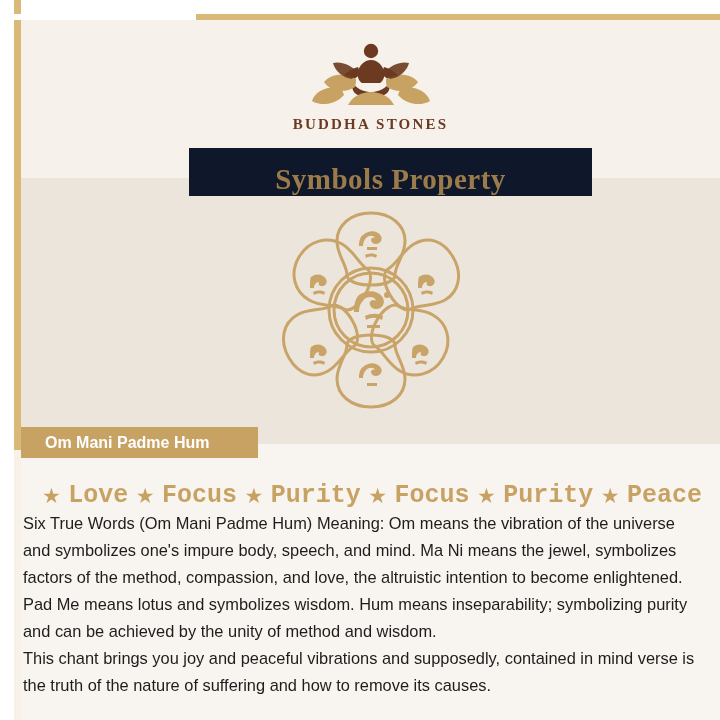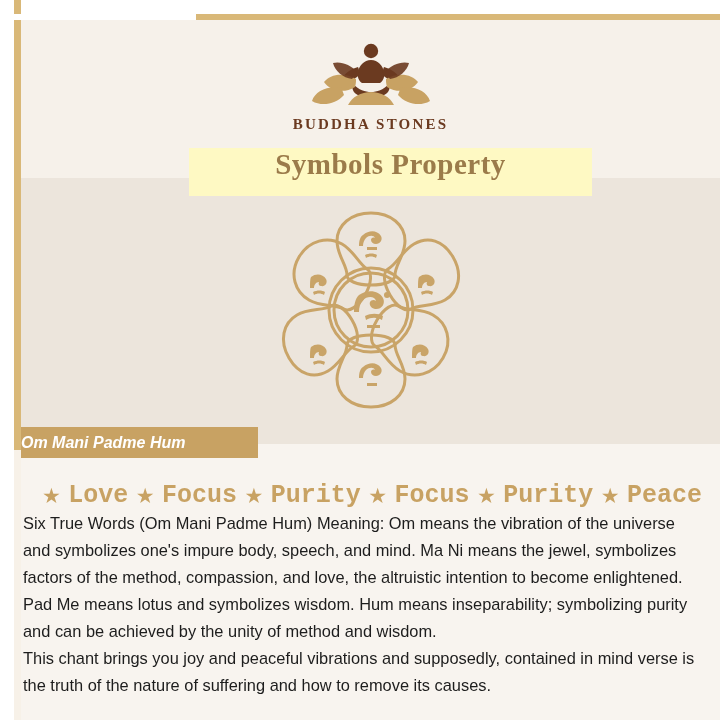--- a/index.html
+++ b/index.html
@@ -110,23 +110,23 @@
     letter-spacing: 2.2px;
     color: #6b3a20;
     font-weight: bold;
   }
 
   
   .title-bar {
     position: absolute;
     left: 168px; top: 128px;
     width: 403px; height: 48px;
-    background: #fef9c3;
+    background: #0f172a;
     display: flex;
-    align-items: flex-start;
+    align-items: flex-end;
     justify-content: center;
   }
   .title-text {
     font-family: "Liberation Serif", serif;
     font-size: 29px;
     font-weight: bold;
     color: #9b7b4a;
     letter-spacing: 0.5px;
   }
 
@@ -145,22 +145,22 @@
     width: 237px;
     height: 31px;
     background: #c8a263;
     display: flex;
     align-items: center;
   }
   .chip-label {
     color: #ffffff;
     font-size: 16px;
     font-weight: bold;
+    padding-left: 24px;
     font-family: "Liberation Sans", sans-serif;
-    font-style: italic;
   }
 
   
   .keywords {
     position: absolute;
     left: 0; top: 461px;
     width: 699px;
     text-align: center;
     white-space: nowrap;
   }

